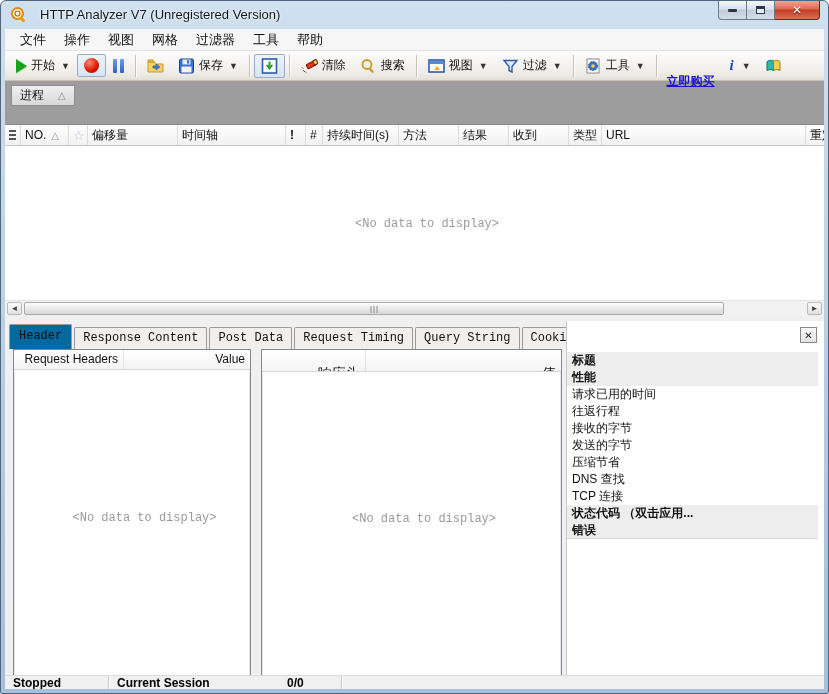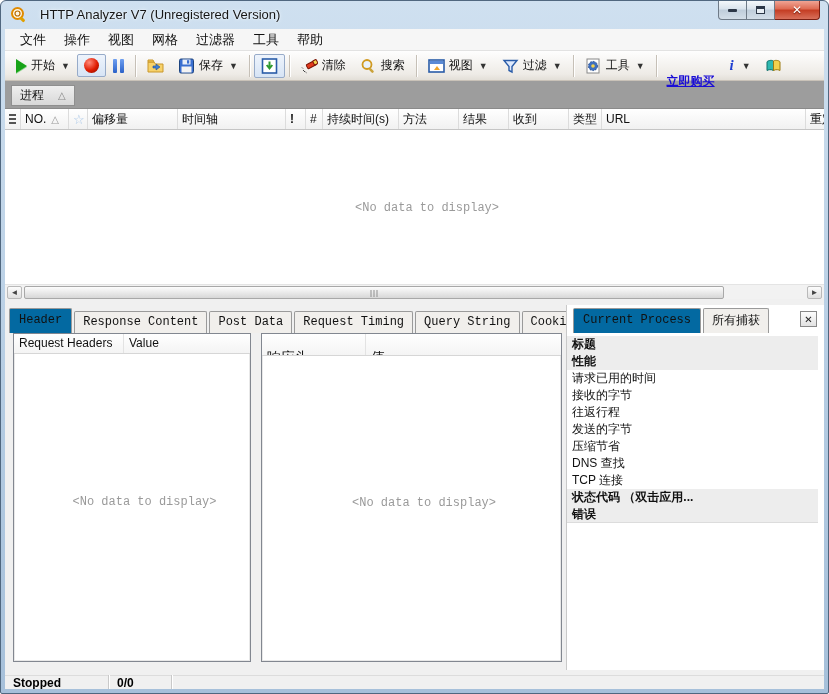--- a/index.html
+++ b/index.html
@@ -43,21 +43,21 @@
   .play-tri { width:0; height:0; border-left:11px solid #17a317; border-top:7px solid transparent; border-bottom:7px solid transparent; filter:drop-shadow(0 1px 0 #8fd48f); }
   .rec-ball { width:15px; height:15px; border-radius:50%; background:radial-gradient(circle at 35% 30%, #ff8a7a, #e01b00 55%, #7c0d00); }
   .pause-bars { display:flex; gap:3px; }
   .pause-bars i { width:4px; height:14px; background:linear-gradient(180deg,#6f9ff0,#2a61c8); border-radius:1px; }
   .link-buy { font-size:12px; font-weight:bold; color:#1a0dd6; text-decoration:underline; padding:0 6px;margin-top:32px; }
   .info-i { font-family:"Liberation Serif","DejaVu Serif",serif; font-style:italic; font-weight:bold; color:#1f3fd0; font-size:15px; padding:0 2px; }
 
   .icon16 { width:17px; height:16px; display:inline-block; }
 
   
-  .groupbar { height:28px; background:#9d9d9d; border-bottom:1px solid #8a8a8a; padding:4px 0 8px 6px; }
+  .groupbar { height:44px; background:#9d9d9d; border-bottom:1px solid #8a8a8a; padding:4px 0 8px 6px; }
   .group-tab { display:inline-flex; align-items:center; gap:14px; height:21px; padding:0 8px;
     background:linear-gradient(180deg,#efefef,#d8d8d8); border:1px solid #8f8f8f; font-size:12px; color:#111; }
   .tri-up-outline { color:#8b8b8b; font-size:10px; }
 
   .gridhead { height:21px; display:flex; background:linear-gradient(180deg,#ffffff,#f1f1f1);
     border-bottom:1px solid #c5c5c5; font-size:12px; color:#111; }
   .gh-cell { flex:none; display:flex; align-items:center; padding:0 4px; border-right:1px solid #dcdcdc; overflow:hidden; white-space:nowrap; }
   .rows-icon { display:inline-block; width:10px; }
   .rows-icon i { display:block; height:2px; background:#555; margin:2px 0; }
   .star { color:#a9c7e8; font-size:13px; }
@@ -88,21 +88,21 @@
   .tab.active { background:#0369a1; padding:4px 9px 6px; position:relative; z-index:2; }
   .tab.clipped { max-width:72px; overflow:hidden; }
   .tabscroll { display:flex; margin-left:1px; margin-bottom:4px; }
   .tabscroll .sbtn { width:16px; height:16px; font-size:8px; display:flex; align-items:center; justify-content:center;
     background:linear-gradient(180deg,#fcfcfc,#dedede); border:1px solid #aaa; }
   .tabscroll .sbtn.dim { color:#9ab0cf; } .tabscroll .sbtn.on { color:#35568a; }
 
   .pane { position:absolute; top:28px; bottom:8px; background:#fff; border:1px solid #828790; box-shadow:0 0 0 1px #e8e8e8 inset; }
   .pane-left { left:8px; width:238px; }
   .pane-mid { left:256px; width:301px; }
-  .pane-head { height:20px; display:flex; border-bottom:1px solid #d6d6d6; background:linear-gradient(180deg,#ffffff,#f4f4f4); }
+  .pane-head { height:20px; display:flex; border-bottom:1px solid #d6d6d6; background:linear-gradient(180deg,#ffffff,#f4f4f4);text-align:right; }
   .ph-cell { padding:2px 5px; font-size:12px; color:#111; border-right:1px solid #e3e3e3; overflow:hidden; white-space:nowrap; }
   .pane-mid .ph-cell { font-size:14px; padding-top:15px; }
   .pane-left .ph-name { width:110px; } .pane-mid .ph-name { width:104px; }
   .pane-body { position:absolute; left:0; right:0; top:20px; bottom:0; }
   .pane-mid .pane-body { top:22px; }
   .pane-mid .pane-head { height:22px; }
 
   
   .procpanel { position:absolute; left:561px; right:0; top:0; bottom:0; background:#fff; border-left:1px solid #c9c9c9; }
   .proc-tabs { position:absolute; left:6px; top:3px; height:25px; display:flex; align-items:flex-end; }
@@ -360,45 +360,42 @@
         <div class="pane-head">
           <div class="ph-cell ph-name">响应头</div>
           <div class="ph-cell" style="flex:1;border-right:none">值</div>
         </div>
         <div class="pane-body">
           <div class="nodata">&lt;No data to display&gt;</div>
         </div>
       </div>
 
       <div class="procpanel">
-        <div class="proc-tabs">
-          <span class="tab active">Current Process</span>
-          <span class="tab">所有捕获</span>
-        </div>
         <div class="proc-close">
             <span>✕</span>
           </div>
         <div class="proc-rows">
           <div class="prow group">标题</div>
           <div class="prow group">性能</div>
           <div class="prow">请求已用的时间</div>
+          <div class="prow">往返行程</div>
           <div class="prow">接收的字节</div>
-          <div class="prow">往返行程</div>
           <div class="prow">发送的字节</div>
           <div class="prow">压缩节省</div>
           <div class="prow">DNS 查找</div>
           <div class="prow">TCP 连接</div>
           <div class="prow group">状态代码 （双击应用...</div>
           <div class="prow group last">错误</div>
         </div>
       </div>
 
     </div>
 
     <div class="statusbar">
       <div class="sb-cell sb-state">Stopped</div>
       <div class="sb-sep"></div>
+      <div class="sb-cell sb-session">Current Session</div>
       <div class="sb-cell sb-count">0/0</div>
       <div class="sb-sep"></div>
     </div>
 
   </div>
 </div>
 
 </body></html>

